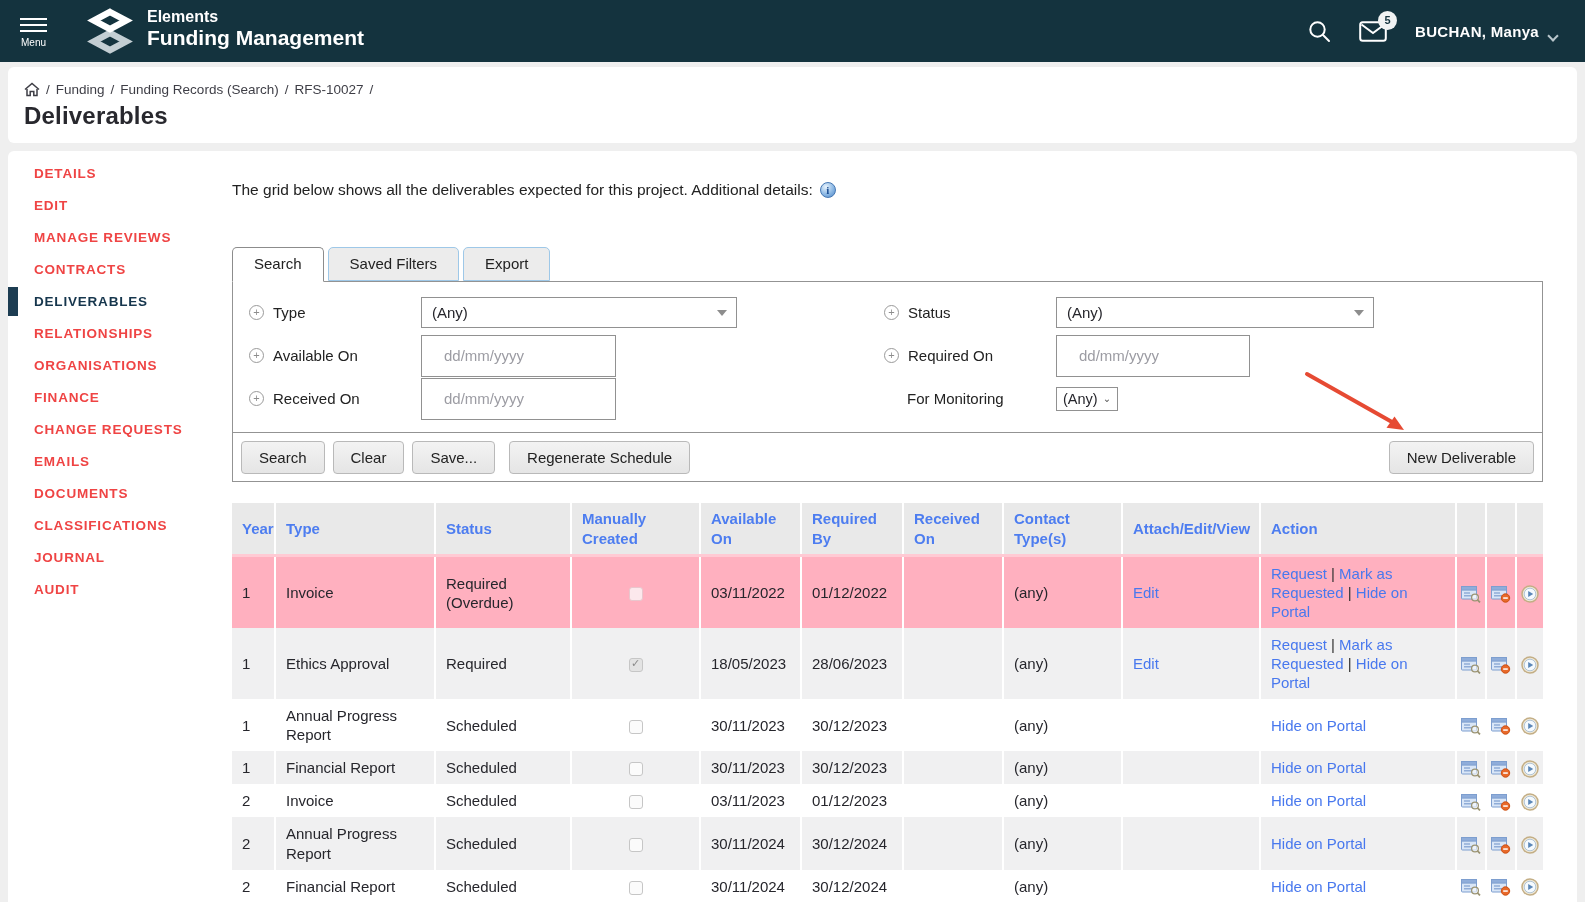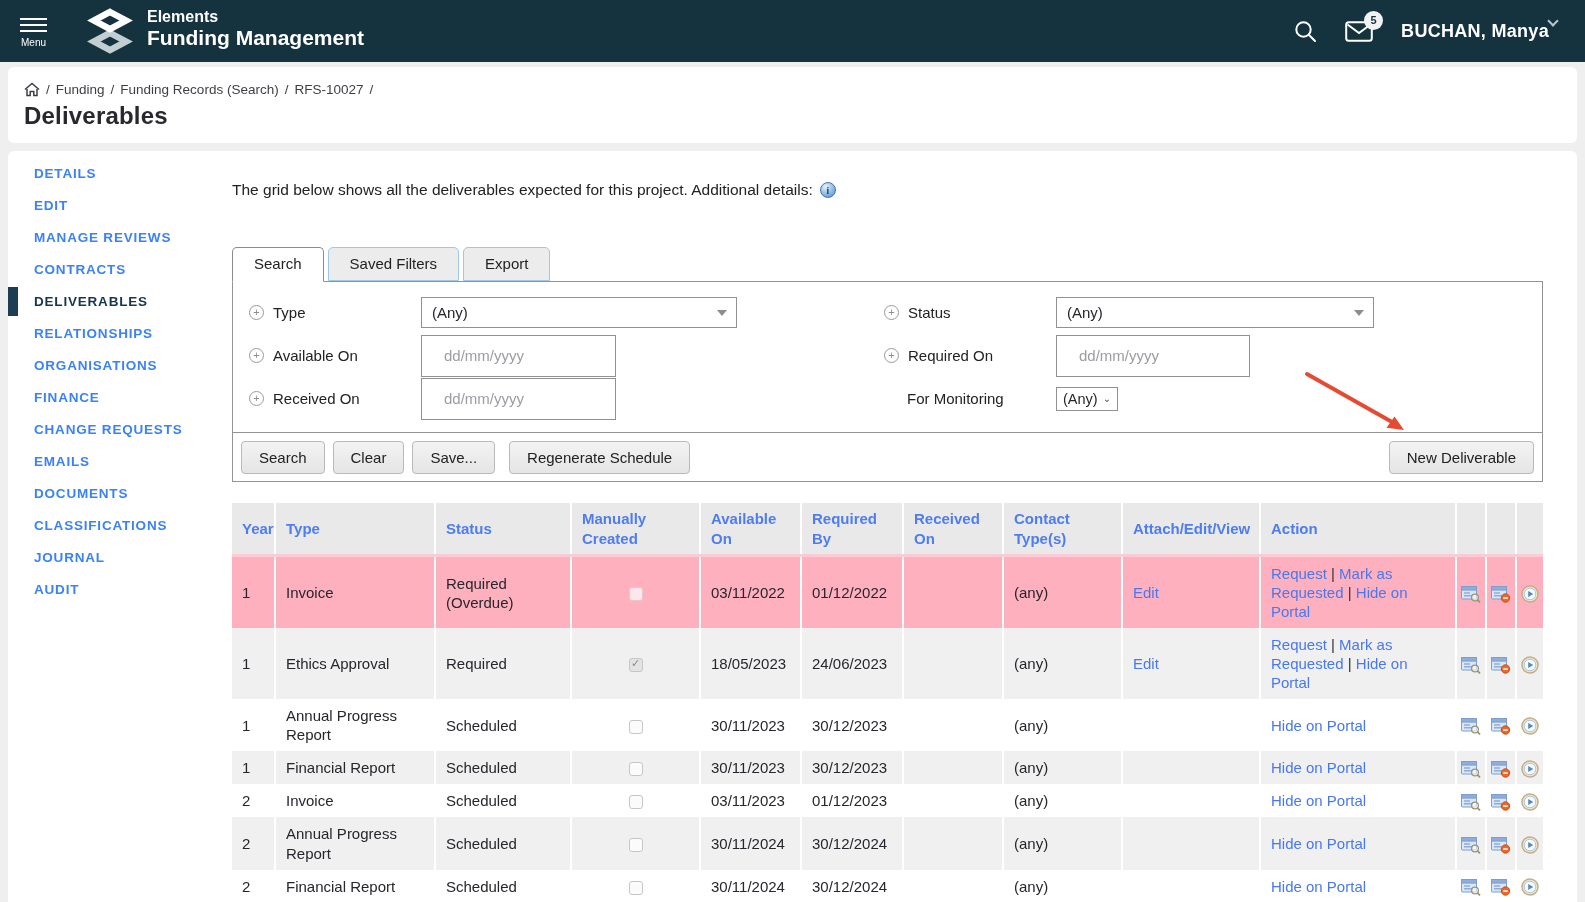--- a/index.html
+++ b/index.html
@@ -12,36 +12,36 @@
   .menu-bars span { display:block; width:27px; height:2px; background:#fff; margin:4px 0; }
   .menu-label { font-size:10px; color:#fff; margin-top:1px; }
   .brand { display:flex; gap:14px; }
   .brand-text { line-height:1.12; }
   .brand-l1 { font-size:16px; font-weight:600; }
   .brand-l2 { font-size:21px; font-weight:600; }
   .topbar-right { margin-left:auto; display:flex; align-items:center; gap:28px; }
   .icon-btn { position:relative; cursor:pointer; display:flex; align-items:center; }
   .mail-badge { position:absolute; top:-10px; right:-10px; width:19px; height:19px; border-radius:50%;
     background:#f1f3f3; color:#14333e; font-size:11px; font-weight:700; display:flex; align-items:center; justify-content:center; }
-  .user-menu { display:flex; align-items:flex-start; cursor:pointer; font-size:18px; font-weight:600; letter-spacing:.3px; }
+  .user-menu { display:flex; align-items:flex-end; gap:10px; cursor:pointer; font-size:15px; font-weight:600; letter-spacing:.3px; }
   .chev-down { width:8px; height:8px; border-right:2px solid #b9c7cc; border-bottom:2px solid #b9c7cc; transform:rotate(45deg); margin-top:-4px; }
 
   
   .card { background:#fff; border-radius:6px; margin:0 8px; }
   .card-top { margin-top:5px; padding:15px 16px 13px 16px; }
   .breadcrumb { display:flex; align-items:center; gap:6px; font-size:13.5px; color:#3e3e46; }
   .crumb { cursor:pointer; }
   .crumb-sep { color:#3e3e46; }
   .page-title { font-size:24px; font-weight:700; color:#28282e; margin-top:5px; letter-spacing:.2px; }
   .card-main { margin-top:8px; border-radius:6px 6px 0 0; display:flex; min-height:760px; }
 
   
   .sidebar { width:224px; flex-shrink:0; padding-top:6px; }
   .side-item { position:relative; padding:8px 8px 8px 26px; margin:1px 0; font-size:13.5px; font-weight:600;
-    letter-spacing:.8px; color:#3b82f6; cursor:pointer; }
+    letter-spacing:.8px; color:#ef4444; cursor:pointer; }
   .side-item.active { color:#16364d; font-weight:800; }
   .side-item.active::before { content:""; position:absolute; left:0; top:1px; bottom:1px; width:10px; background:#1d3d52; }
 
   
   .content { flex:1; padding:22px 34px 0 0; }
   .intro { display:flex; align-items:center; gap:7px; font-size:15.5px; margin-top:8px; color:#222; }
   .info-icon { width:16px; height:16px; border-radius:50%; flex-shrink:0; cursor:pointer;
     background:radial-gradient(circle at 35% 28%, #e8f3fc, #8cb8e4 55%, #4f86c6); border:1px solid #4678b4;
     color:#1d4f94; font-size:11px; font-weight:700; font-family:"Liberation Serif", serif;
     display:flex; align-items:center; justify-content:center; }
@@ -319,21 +319,21 @@
     <circle cx="9" cy="9" r="5.8" fill="#f5fafe" stroke="#a9bfd4" stroke-width="0.9"></circle>
     <path d="M7.2 5.9 L12.2 9 L7.2 12.1 Z" fill="#5b87b8"></path>
   </svg></td>
           </tr>
           <tr class="alt">
             <td>1</td>
             <td>Ethics Approval</td>
             <td>Required</td>
             <td class="center"><span class="checkbox checked"></span></td>
             <td>18/05/2023</td>
-            <td>24/06/2023</td>
+            <td>28/06/2023</td>
             <td></td>
             <td>(any)</td>
             <td><span class="lnk">Edit</span></td>
             <td><span class="lnk">Request</span><span class="pipe"> | </span><span class="lnk">Mark as Requested</span><span class="pipe"> | </span><span class="lnk">Hide on Portal</span></td>
             <td class="icon-cell"><svg class="row-icon" width="20" height="18" viewBox="0 0 20 18">
     <rect x="0.5" y="1.5" width="15" height="12.5" rx="1" fill="#d9e6f7" stroke="#7d9ecf"></rect>
     <rect x="0.5" y="1.5" width="15" height="3.6" fill="#8fadda" stroke="#7d9ecf"></rect>
     <line x1="3" y1="8" x2="9" y2="8" stroke="#7d9ecf" stroke-width="1.2"></line>
     <line x1="3" y1="10.8" x2="11" y2="10.8" stroke="#7d9ecf" stroke-width="1.2"></line>
     <circle cx="14" cy="12.5" r="3.4" fill="rgba(255,255,255,0.55)" stroke="#9b9474" stroke-width="1.3"></circle>

